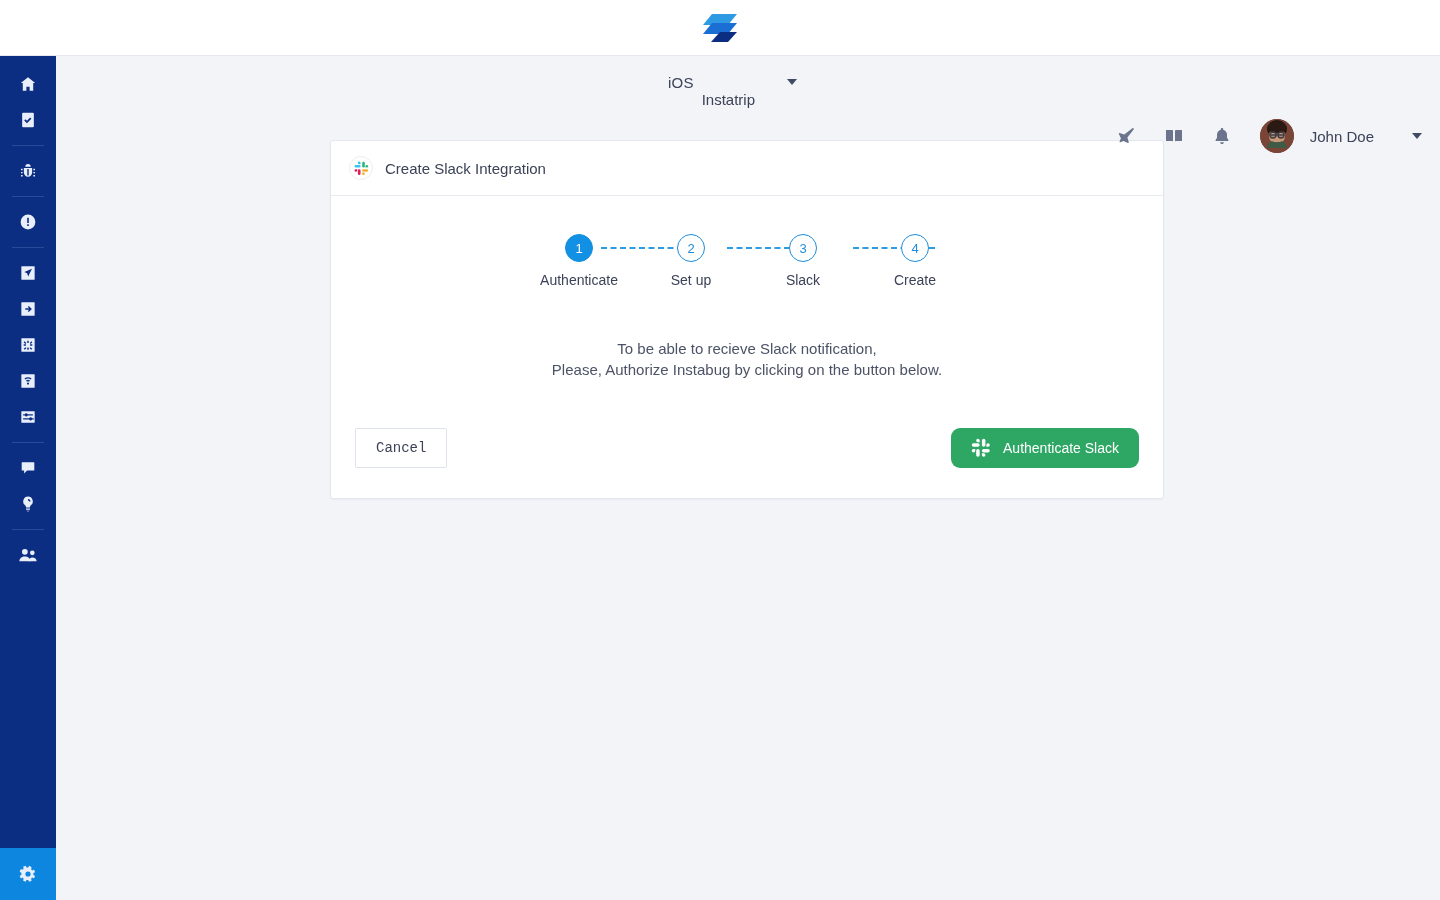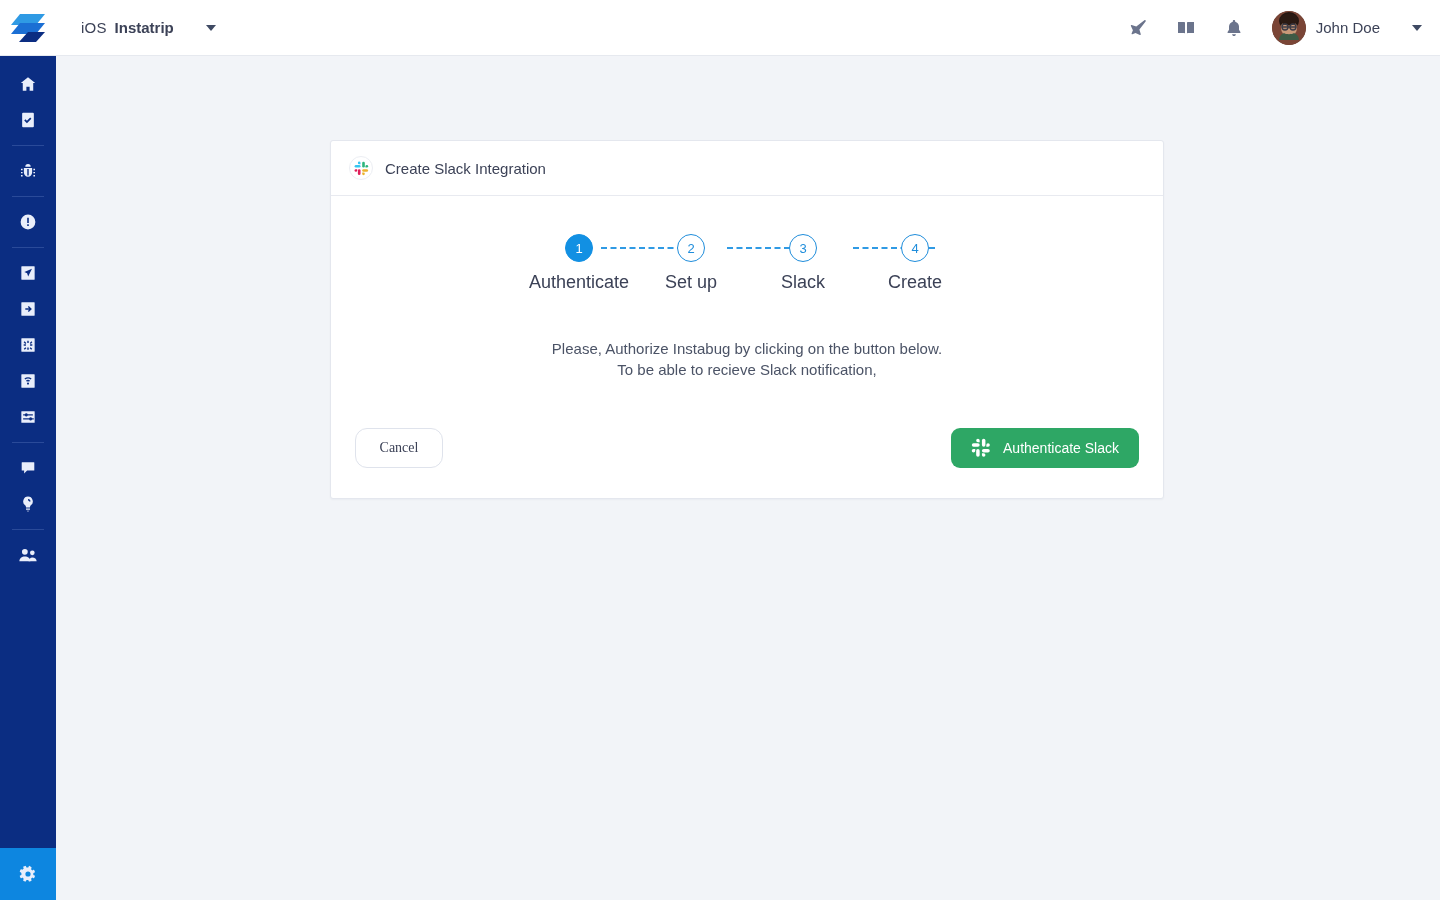--- a/index.html
+++ b/index.html
@@ -13,40 +13,41 @@
   }
 
   
   .topbar {
     position: absolute; top: 0; left: 0;
     width: 1440px; height: 56px;
     background: #ffffff;
     border-bottom: 1px solid #e6e9ef;
     display: flex; align-items: center;
     z-index: 20;
+    flex-direction: column;
   }
   .logo-box {
     width: 56px; height: 56px;
     display: flex; align-items: center; justify-content: center;
     flex: 0 0 56px;
   }
   .logo-svg { display: block; }
 
   .app-switch {
     display: flex; align-items: center;
     height: 56px;
     padding-left: 25px;
     gap: 8px;
     cursor: pointer;
   }
   .app-platform {
     font-size: 15px; color: #3c4257; font-weight: 400; letter-spacing: .2px;
   }
   .app-name {
-    font-size: 15px; color: #3c4257; font-weight: 700;
+    font-size: 15px; color: #3c4257; font-weight: 400; margin-top: 35px;
   }
   .caret-down {
     width: 0; height: 0;
     border-left: 5px solid transparent;
     border-right: 5px solid transparent;
     border-top: 6px solid #3f4a63;
     margin-left: 24px;
   }
 
   .topbar-right {
@@ -56,21 +57,21 @@
     padding-right: 18px;
     gap: 0;
   }
   .top-icon {
     width: 48px; height: 56px;
     display: flex; align-items: center; justify-content: center;
     cursor: pointer;
   }
   .top-icon svg { fill: #6b748c; }
   .user-chip {
-    display: flex; align-items: center; gap: 10px;
+    display: flex; align-items: center; gap: 16px;
     height: 56px; padding-left: 14px; cursor: pointer; text-align: right;
   }
   .avatar {
     width: 34px; height: 34px; border-radius: 50%;
     overflow: hidden; display: block; flex: 0 0 34px;
     background: #6a4438;
   }
   .user-name { font-size: 15px; color: #3c4257; }
   .caret-down.small {
     margin-left: 22px;
@@ -161,21 +162,21 @@
     color: #1f8ddb;
   }
   .step.active .step-circle {
     background: #1290e3;
     border-color: #1290e3;
     color: #ffffff;
     font-weight: 400;
   }
   .step-label {
     margin-top: 10px;
-    font-size: 18px;
+    font-size: 14px;
     color: #3c4257;
     white-space: nowrap;
   }
   .step-line {
     position: absolute;
     top: 13px;
     height: 0;
     border-top: 2px dashed #2f9ae4;
     z-index: 1;
   }
@@ -194,23 +195,23 @@
 
   .card-actions {
     display: flex; align-items: center; justify-content: space-between;
     padding: 48px 24px 30px 24px;
   }
   .btn-cancel {
     height: 40px; min-width: 88px;
     padding: 0 20px;
     background: #fff;
     border: 1px solid #dfe3ec;
-    border-radius: 12px;
+    border-radius: 2px;
     font-size: 14px; color: #3c4257;
-    font-family: Liberation Serif, serif;
+    font-family: Liberation Mono, monospace;
     cursor: pointer;
   }
   .btn-auth {
     height: 40px;
     padding: 0 20px;
     background: #2ea765;
     border: none;
     border-radius: 9px;
     color: #ffffff;
     font-size: 14px;
@@ -426,22 +427,22 @@
             <div class="step-label">Slack</div>
           </div>
           <div class="step">
             <div class="step-circle">4</div>
             <div class="step-label">Create</div>
           </div>
         </div>
       </div>
 
       <div class="body-text">
+        <div>To be able to recieve Slack notification,</div>
         <div>Please, Authorize Instabug by clicking on the button below.</div>
-        <div>To be able to recieve Slack notification,</div>
       </div>
 
     </div>
 
     <div class="card-actions">
       <button class="btn-cancel">Cancel</button>
 
       <button class="btn-auth">
         <svg width="20" height="20" viewBox="0 0 24 24">
           <path d="M5.1 15.2a2.1 2.1 0 1 1-2.1-2.1h2.1z" fill="#ffffff"></path>

